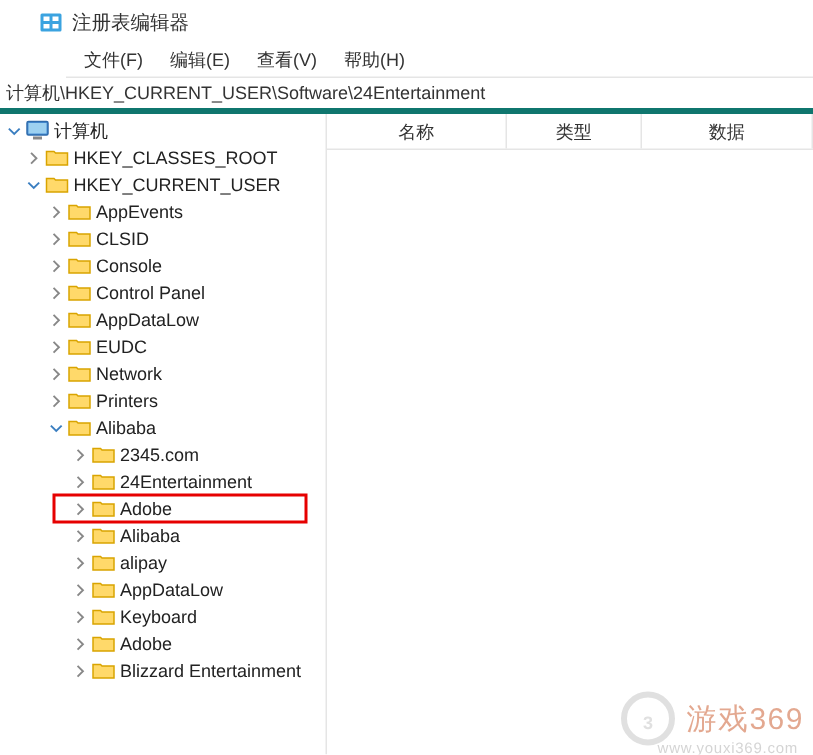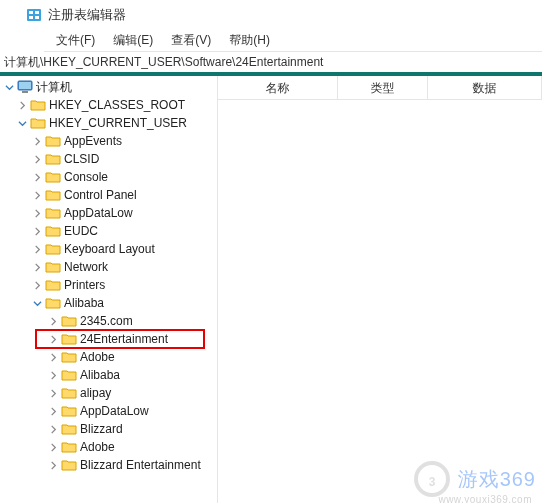--- a/index.html
+++ b/index.html
@@ -40,21 +40,21 @@
 .pc-icon { width: 16px; height: 14px; margin: 0 3px 0 1px; flex-shrink: 0; }
 .label { color: #222; }
 
 .indent-1 { padding-left: 15px; }
 .indent-2 { padding-left: 30px; }
 .indent-3 { padding-left: 46px; }
 
 .highlight-box { position: absolute; border: 2px solid #e60000; pointer-events: none; }
 
 .watermark { position: absolute; right: 6px; bottom: 4px; display: flex; align-items: center; gap: 6px; opacity: 0.45; pointer-events: none; }
-.wm-text { color: #3b82f6; font-size: 20px; font-weight: 300; letter-spacing: 1px; }
+.wm-text { color: #c2410c; font-size: 20px; font-weight: 300; letter-spacing: 1px; }
 .wm-url { position: absolute; right: 10px; bottom: -2px; font-size: 10px; color: #aaa; letter-spacing: 0.5px; opacity: 0.5; }
 </style>
 </head>
 <body>
 
 <div class="titlebar">
   <span class="app-icon">
     <svg viewBox="0 0 16 16">
         <rect x="1" y="2" width="14" height="12" fill="#3ba3e0" rx="1"></rect>
         <rect x="3" y="4" width="4" height="3" fill="#fff"></rect>
@@ -204,33 +204,20 @@
         <li>
           <div class="row indent-2">
             <span class="tw">
               <svg viewBox="0 0 10 10">
                 <path d="M3 1 L7 5 L3 9" fill="none" stroke="#888" stroke-width="1.4"></path>
               </svg>
             </span>
             <span class="folder-icon"><svg viewBox="0 0 16 14">
                 <path d="M1 3 L1 12 L15 12 L15 4 L7 4 L6 3 Z" fill="#ffd96a" stroke="#d9a400"></path>
               </svg></span>
-            <span class="label">Keyboard Layout</span>
-          </div>
-        </li>
-        <li>
-          <div class="row indent-2">
-            <span class="tw">
-              <svg viewBox="0 0 10 10">
-                <path d="M3 1 L7 5 L3 9" fill="none" stroke="#888" stroke-width="1.4"></path>
-              </svg>
-            </span>
-            <span class="folder-icon"><svg viewBox="0 0 16 14">
-                <path d="M1 3 L1 12 L15 12 L15 4 L7 4 L6 3 Z" fill="#ffd96a" stroke="#d9a400"></path>
-              </svg></span>
             <span class="label">Network</span>
           </div>
         </li>
         <li>
           <div class="row indent-2">
             <span class="tw">
               <svg viewBox="0 0 10 10">
                 <path d="M3 1 L7 5 L3 9" fill="none" stroke="#888" stroke-width="1.4"></path>
               </svg>
             </span>
@@ -334,21 +321,21 @@
         <li>
           <div class="row indent-3">
             <span class="tw">
               <svg viewBox="0 0 10 10">
                 <path d="M3 1 L7 5 L3 9" fill="none" stroke="#888" stroke-width="1.4"></path>
               </svg>
             </span>
             <span class="folder-icon"><svg viewBox="0 0 16 14">
                 <path d="M1 3 L1 12 L15 12 L15 4 L7 4 L6 3 Z" fill="#ffd96a" stroke="#d9a400"></path>
               </svg></span>
-            <span class="label">Blizzard</span>
+            <span class="label">Keyboard</span>
           </div>
         </li>
         <li>
           <div class="row indent-3">
             <span class="tw">
               <svg viewBox="0 0 10 10">
                 <path d="M3 1 L7 5 L3 9" fill="none" stroke="#888" stroke-width="1.4"></path>
               </svg>
             </span>
             <span class="folder-icon"><svg viewBox="0 0 16 14">

